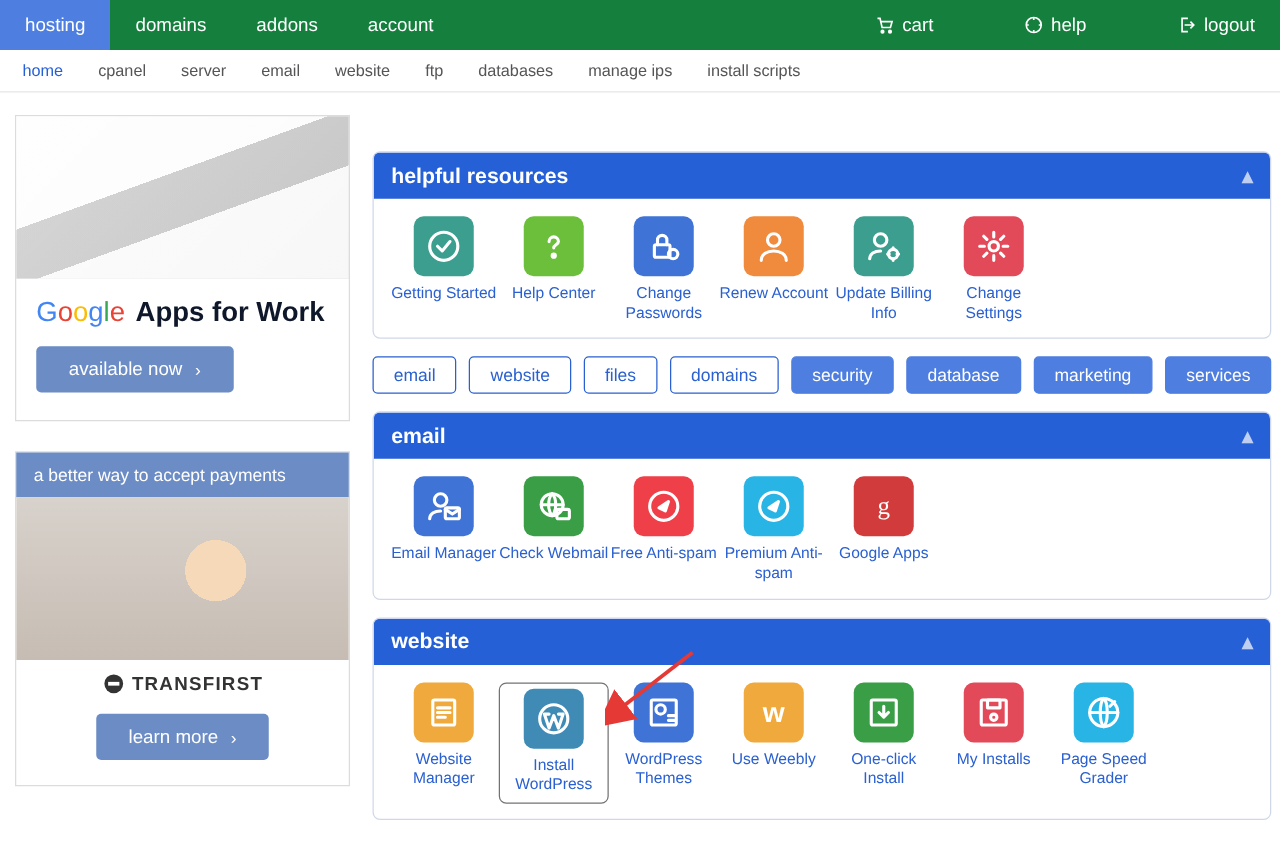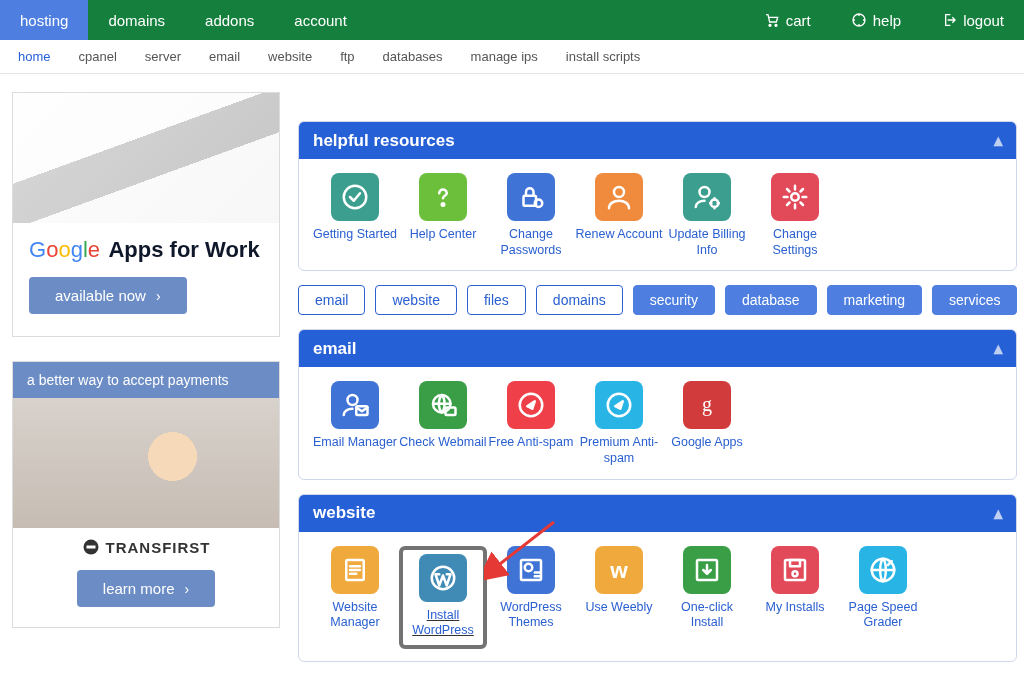--- a/index.html
+++ b/index.html
@@ -1,21 +1,21 @@
 <!DOCTYPE html>
 <html><head>
 <meta charset="utf-8">
 <style>
   * { box-sizing: border-box; margin: 0; padding: 0; }
   body { font-family: "Segoe UI", "Helvetica Neue", Arial, sans-serif; background: #fff; color: #333; width: 1024px; }
 
   
   .topnav { background: #15803d; height: 40px; display: flex; align-items: stretch; color: #fff; }
   .topnav .nav-left { display: flex; }
-  .topnav .nav-right { margin-left: auto; display: flex; }
+  .topnav .nav-right { margin-left: auto; display: flex; gap: 32px; }
   .topnav .nav-item { display: flex; align-items: center; padding: 0 20px; font-size: 15px; cursor: pointer; }
   .topnav .nav-item.active { background: #4d7ee0; }
   .topnav .nav-icon { margin-right: 6px; display: inline-flex; }
 
   
   .subnav { height: 34px; display: flex; align-items: center; padding: 0 18px; border-bottom: 1px solid #e5e5e5; gap: 28px; }
   .subnav .sub-item { font-size: 13px; color: #555; cursor: pointer; }
   .subnav .sub-item.active { color: #2660d6; }
 
   
@@ -44,21 +44,21 @@
   
   .panel { border:1px solid #cfd8ea; border-radius:6px; overflow:hidden; background:#fff; }
   .panel-head { background:#2660d6; color:#fff; padding:8px 14px; font-size:17px; font-weight:600; display:flex; align-items:center; }
   .panel-head .collapse-caret { margin-left:auto; opacity:0.7; }
   .panel-body { padding:14px 12px 12px; display:flex; flex-wrap:wrap; gap:8px 0; }
 
   
   .tile { width:88px; text-align:center; cursor:pointer; }
   .tile-icon { width:48px; height:48px; margin:0 auto 6px; border-radius:8px; display:flex; align-items:center; justify-content:center; color:#fff; }
   .tile-label { font-size:12.5px; color:#2a60d0; line-height:1.25; }
-  .tile.highlight { border:4px solid #737373; border-radius:6px; padding:4px 0 6px;text-decoration:underline; }
+  .tile.highlight { border:1px solid #737373; border-radius:6px; padding:4px 0 6px; }
 
   
   .arrow-overlay { position:absolute; pointer-events:none; }
 
   
   .chips { display:flex; gap:10px; }
   .chip { border:1px solid #2a60d0; color:#2a60d0; background:#fff; border-radius:4px; padding:6px 16px; font-size:14px; cursor:pointer; }
   .chip.solid { background:#4d7ee0; border-color:#4d7ee0; color:#fff; }
 
   .main { position:relative;margin-top:29px; }

